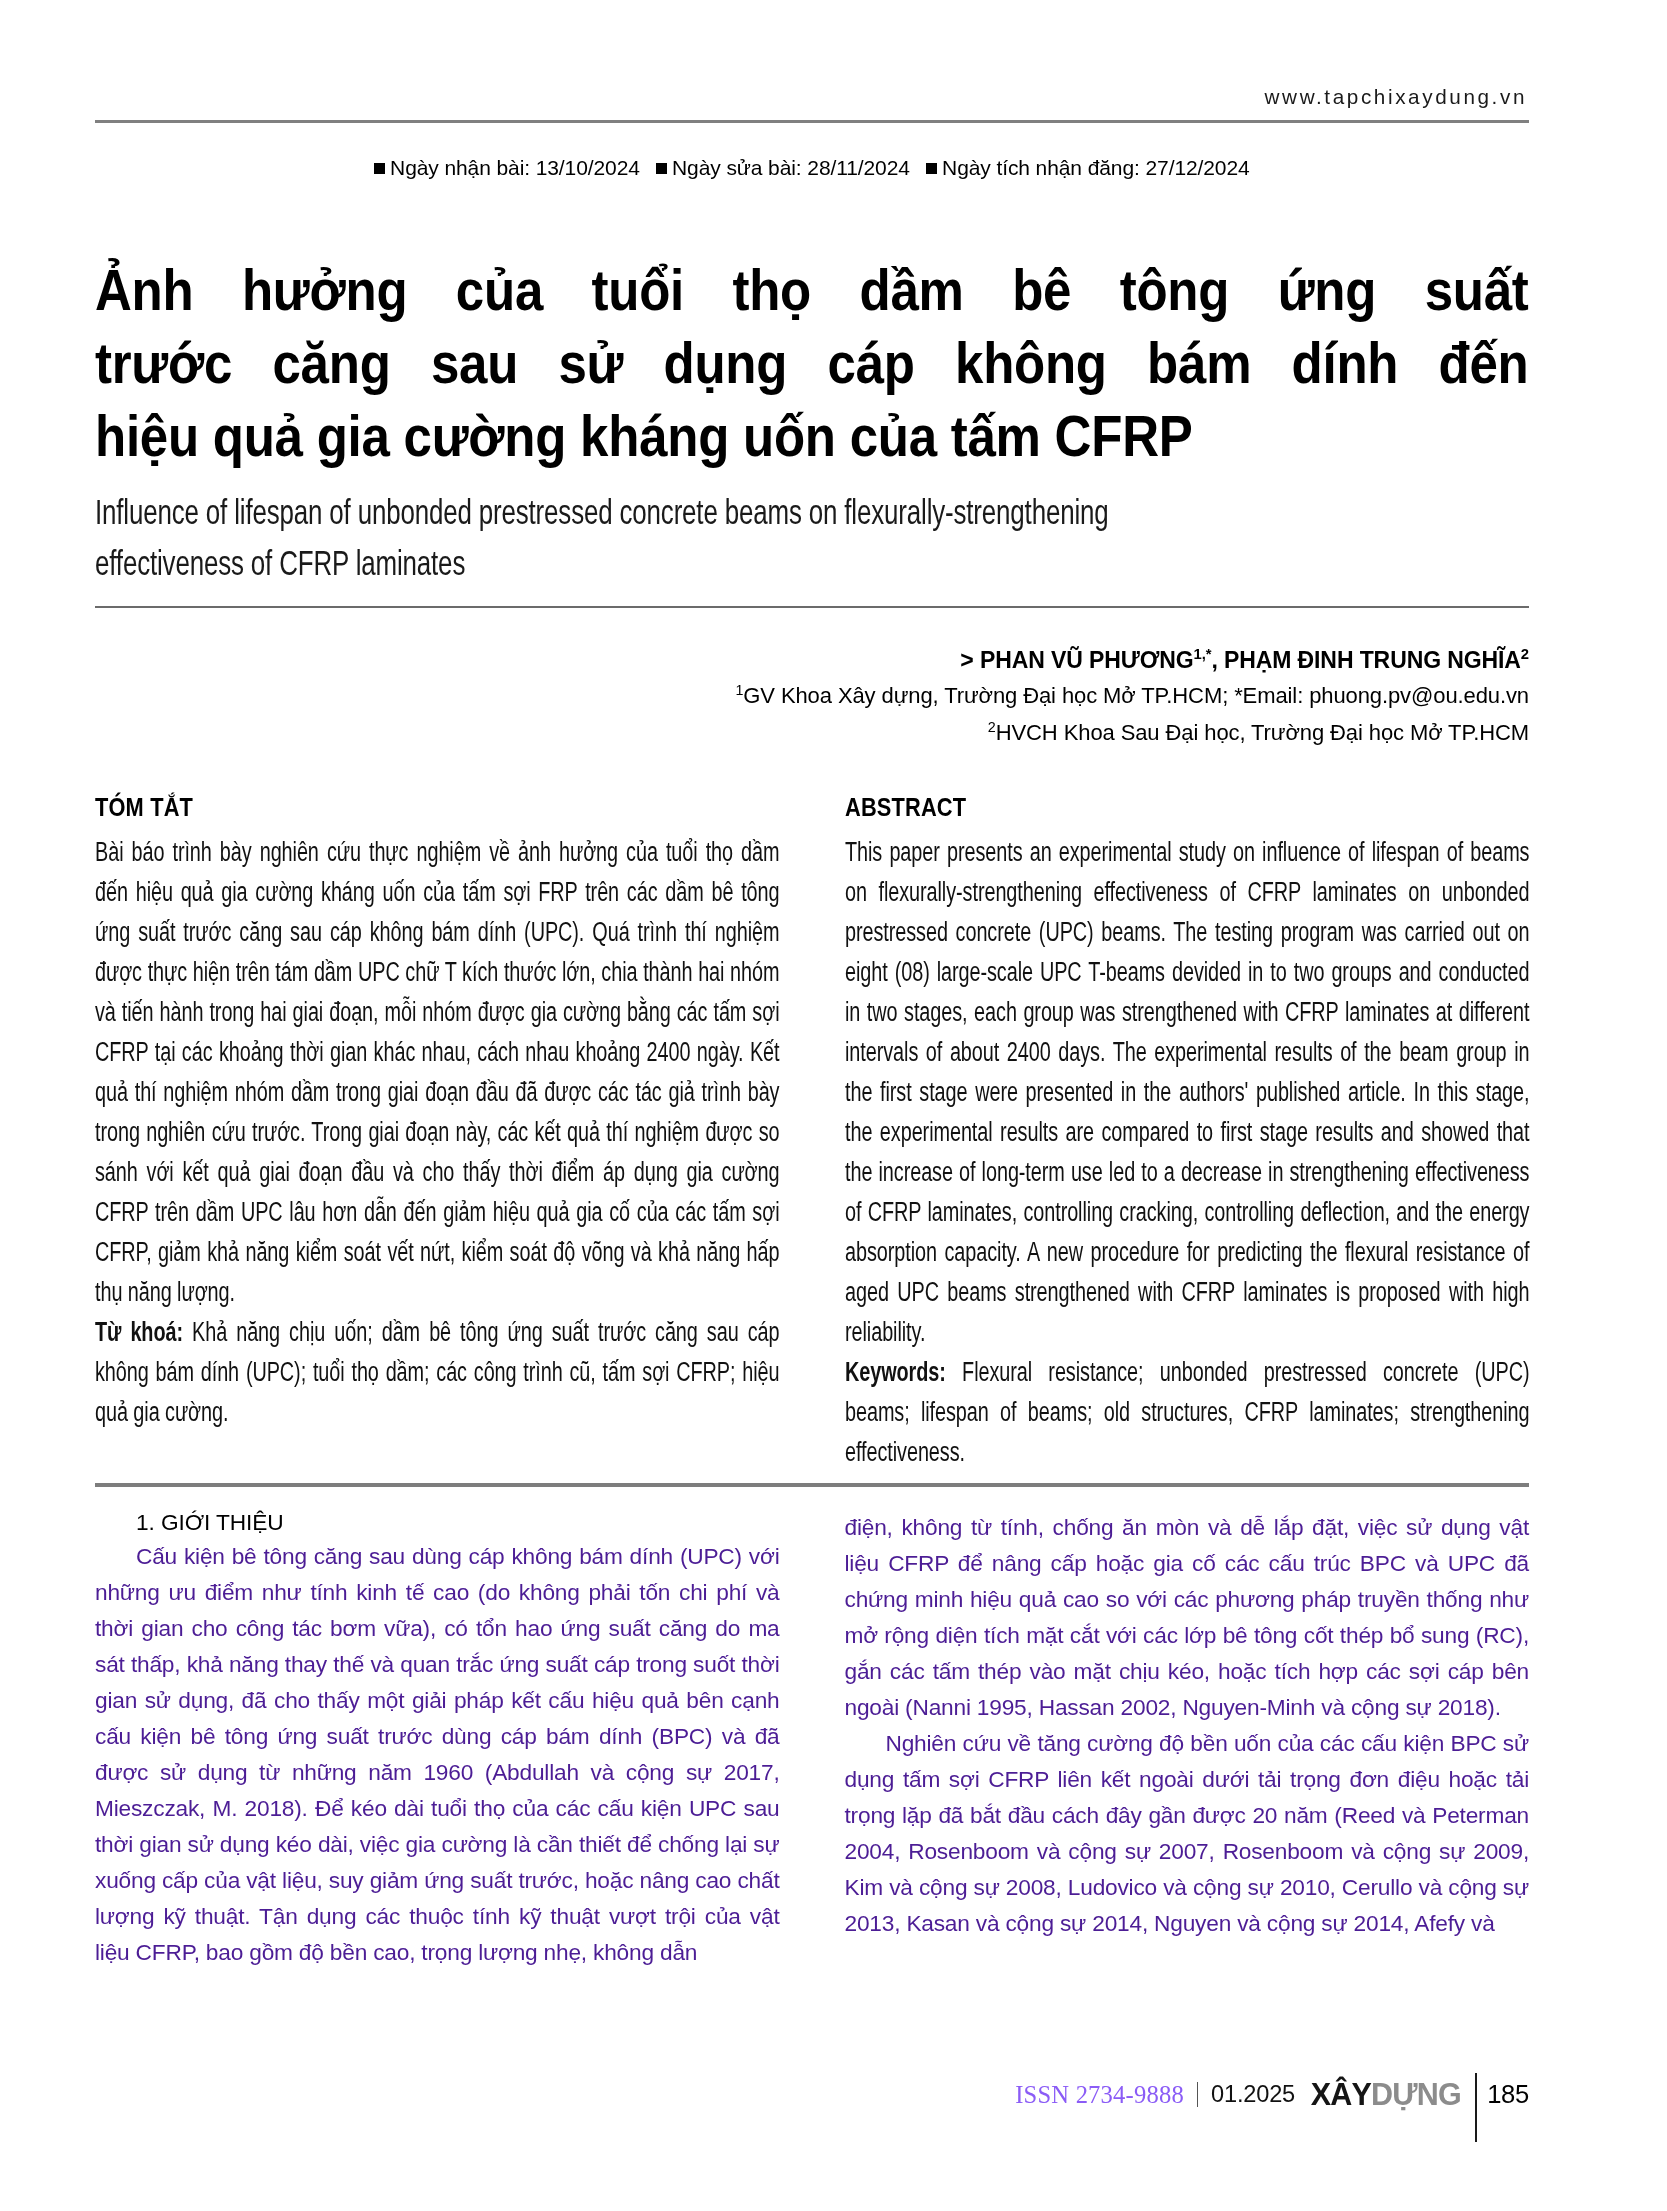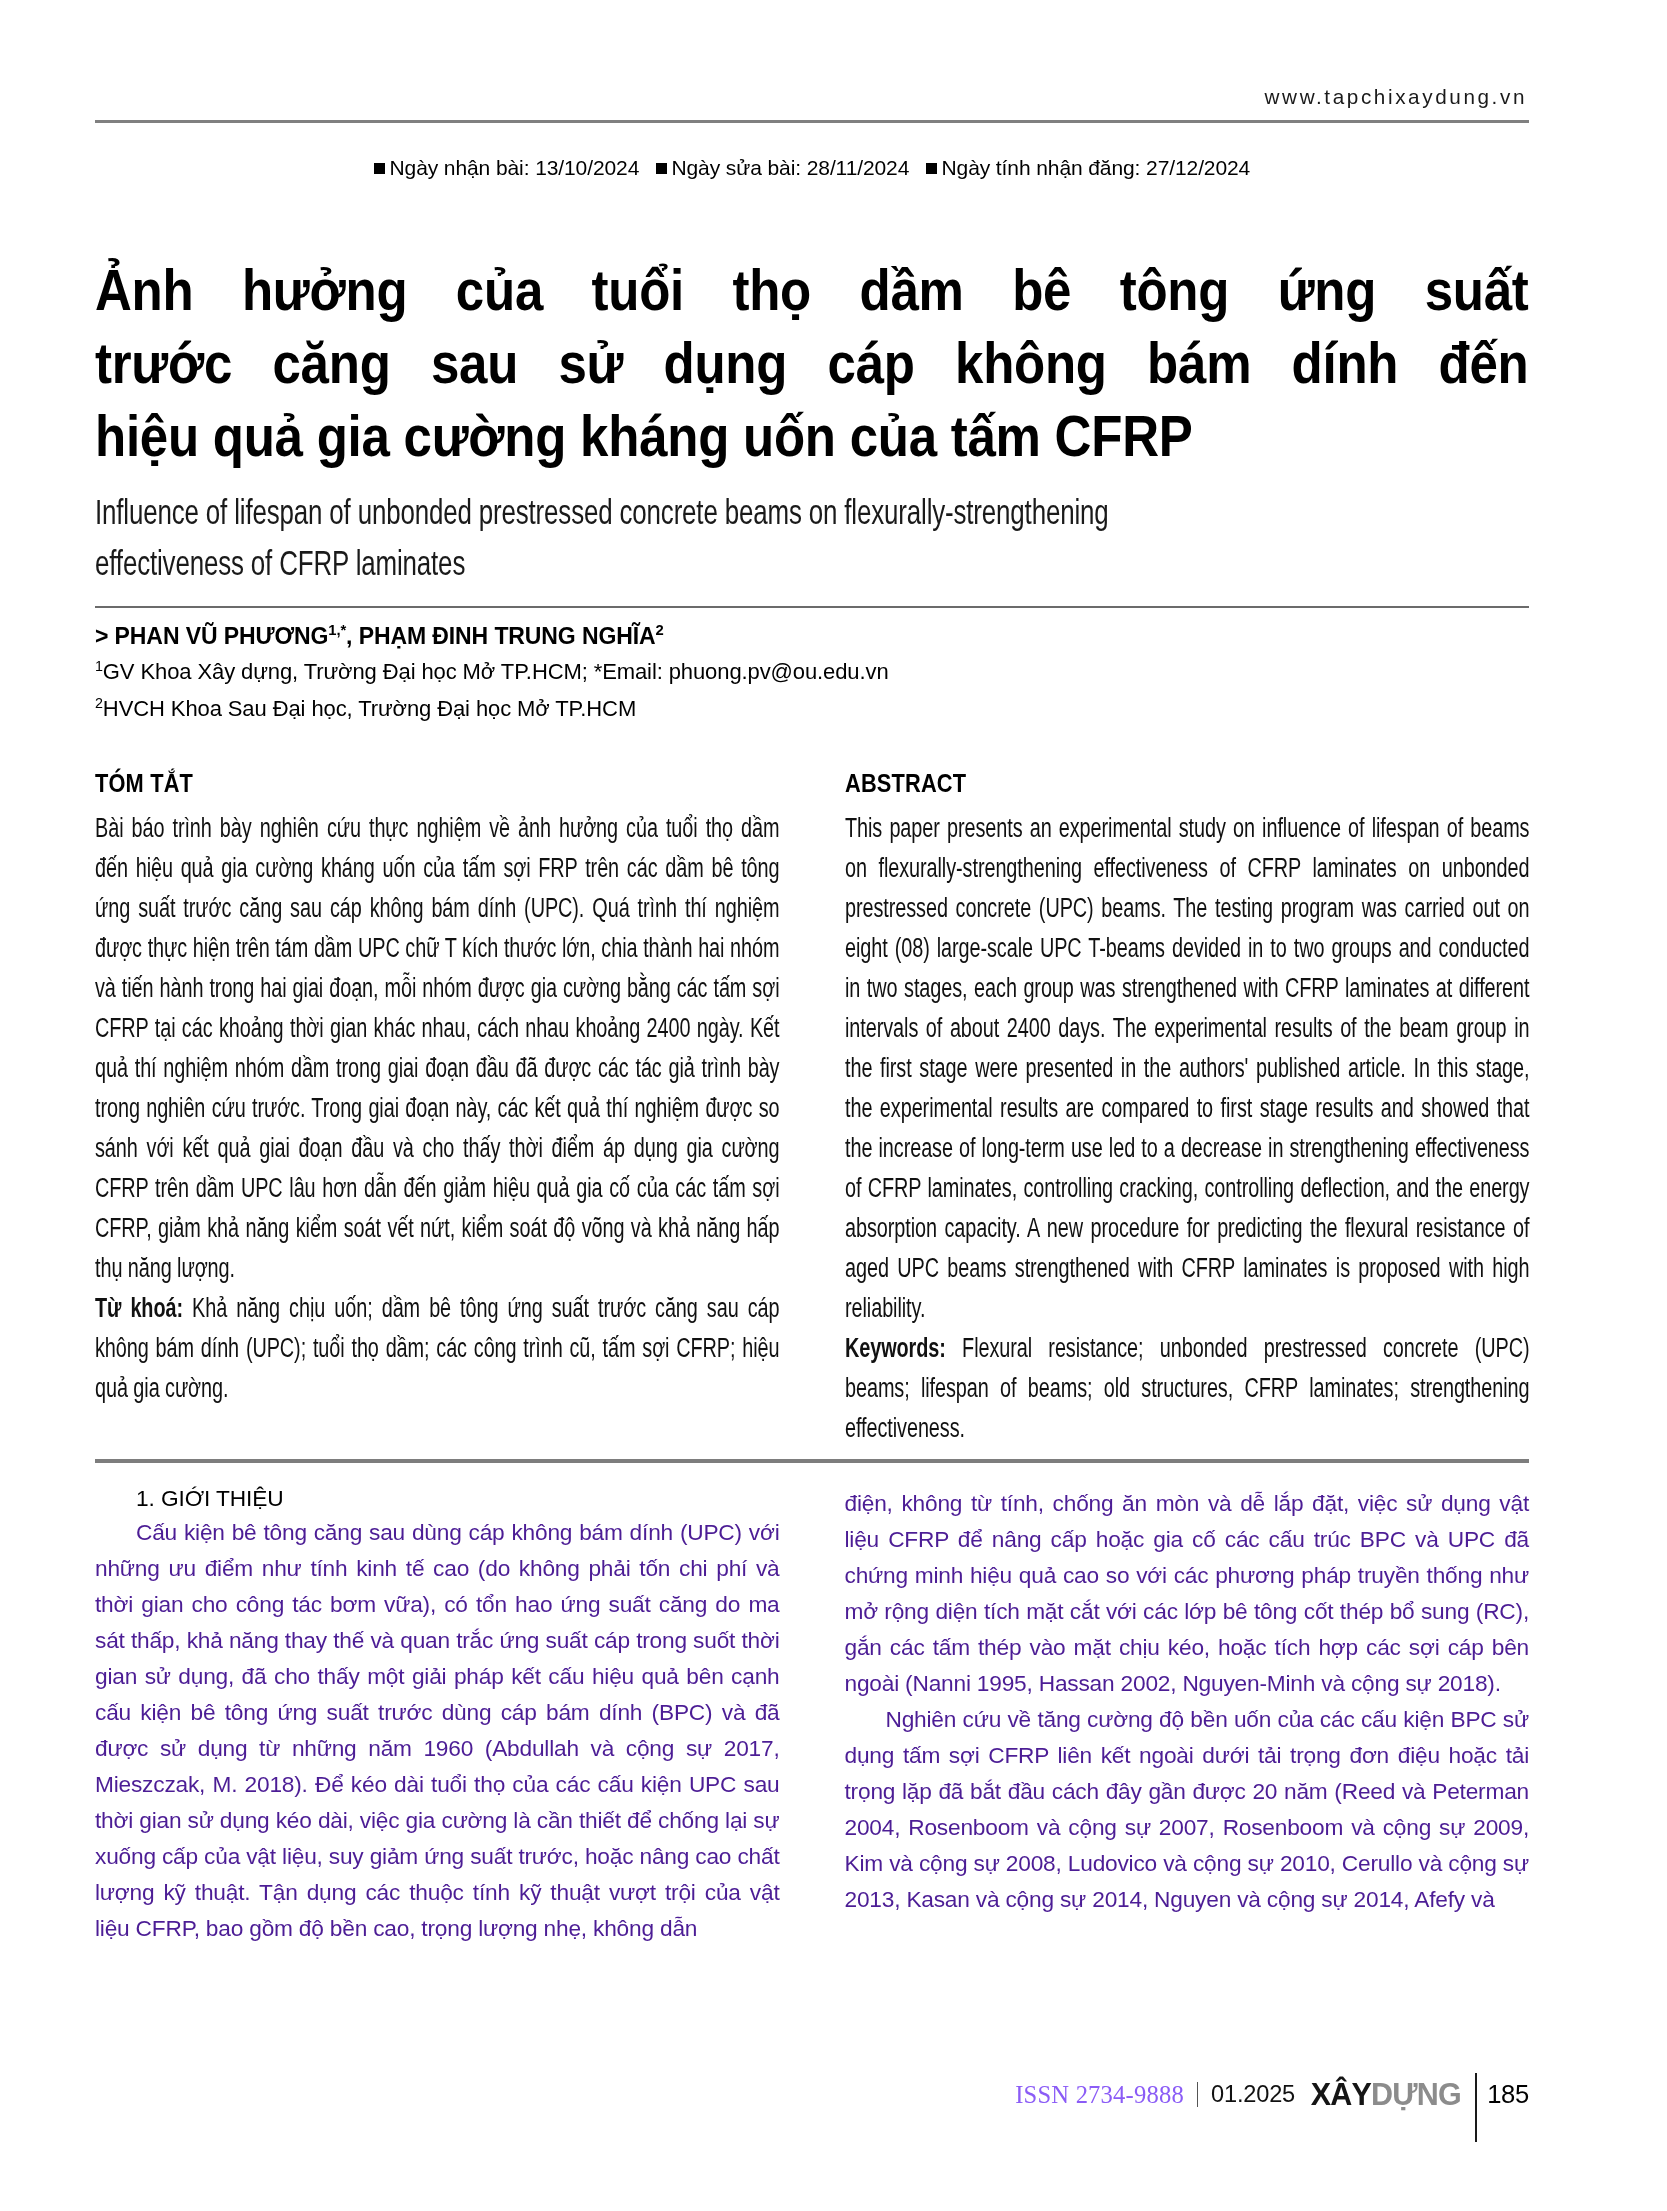--- a/index.html
+++ b/index.html
@@ -99,21 +99,21 @@
   .title-en .en-line { display: block; }
 
   .rule-title {
     margin-top: 18.7px;
     height: 1.5px;
     background: #6b6b6b;
     width: 100%;
   }
 
   
-  .authors { margin-top: 8px; }
+  .authors { margin-top: 32px; text-align: right; }
   .author-names {
     font-size: 23px;
     font-weight: bold;
     letter-spacing: -0.1px;
     line-height: 29.6px;
   }
   .author-names sup { font-size: 14.8px; vertical-align: super; font-weight: bold;}
   .affil {
     font-size: 22px;
     line-height: 30.5px;
@@ -244,21 +244,21 @@
   <div class="masthead">
     <span class="masthead-url">www.tapchixaydung.vn</span>
   </div>
   <div class="rule-top"></div>
 
   <div class="dates">
     <span class="sq"></span><span>Ngày nhận bài:</span>
     <span>13/10/2024</span>
     <span class="sq"></span><span>Ngày sửa bài:</span>
     <span>28/11/2024</span>
-    <span class="sq"></span><span>Ngày tính nhận đăng:</span>
+    <span class="sq"></span><span>Ngày tích nhận đăng:</span>
     <span>27/12/2024</span>
   </div>
 
   <div class="title-block">
     <div class="title-vi">
       <span class="title-line">Ảnh hưởng của tuổi thọ dầm bê tông ứng suất</span>
       <span class="title-line">trước căng sau sử dụng cáp không bám dính đến</span>
       <span class="title-line final">hiệu quả gia cường kháng uốn của tấm CFRP</span>
     </div>
     <div class="title-en">

